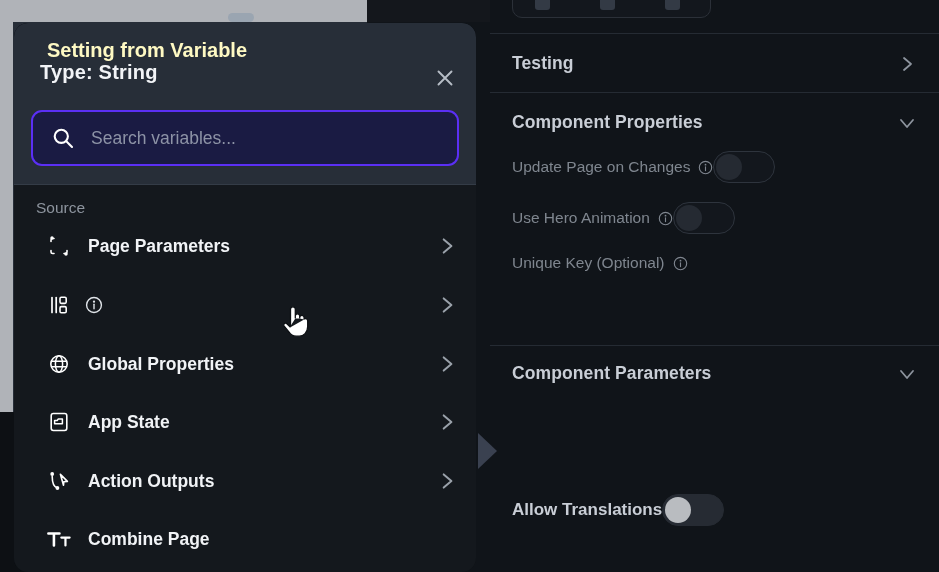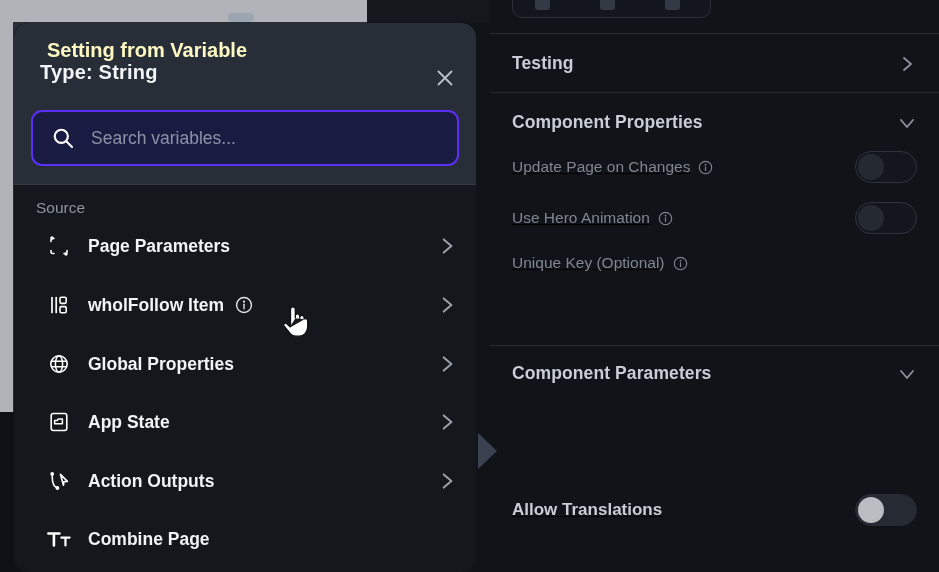--- a/index.html
+++ b/index.html
@@ -36,21 +36,21 @@
   .row-collapse{
     position:absolute;left:0;width:449px;height:55px;
     display:flex;align-items:center;justify-content:space-between;
     padding:0 22px 0 22px;box-sizing:border-box;
   }
   .row-collapse .title{font-size:17.5px;font-weight:bold;color:#c9ced6;letter-spacing:.1px;}
   .chev{color:#8d949e;display:flex;align-items:center;}
 
   .prop-row{
     position:absolute;left:22px;width:405px;height:30px;
-    display:flex;align-items:center;justify-content:space-between;text-decoration:underline;
+    display:flex;align-items:center;
   }
   .prop-label{font-size:15.5px;color:#7f868f;display:flex;align-items:center;gap:8px;white-space:nowrap;}
   .prop-label.bright{color:#c9ced6;font-weight:bold;font-size:17px;}
 
   .info-ic{display:inline-flex;width:15px;height:15px;}
 
   .toggle{
     width:62px;height:32px;border-radius:16px;box-sizing:border-box;position:relative;
   }
   .toggle.disabled{background:#13171d;border:1px solid #2e343d;}
@@ -258,21 +258,20 @@
 
       <div class="src-item" style="top:95px">
         <span class="sicon">
           <svg width="24" height="24" viewBox="0 0 24 24" fill="none">
             <path d="M5 4.5v15" stroke="currentColor" stroke-width="1.7" stroke-linecap="round"></path>
             <path d="M9.2 4.5v15" stroke="currentColor" stroke-width="1.7" stroke-linecap="round"></path>
             <rect x="13" y="4.2" width="6.2" height="6.2" rx="1.3" stroke="currentColor" stroke-width="1.6"></rect>
             <rect x="13" y="13.6" width="6.2" height="6.2" rx="1.3" stroke="currentColor" stroke-width="1.6"></rect>
           </svg>
         </span>
-        <span class="slabel">wholFollow Item</span>
         <span class="sinfo">
           <svg width="18" height="18" viewBox="0 0 16 16" fill="none">
               <circle cx="8" cy="8" r="6.6" stroke="currentColor" stroke-width="1.25"></circle>
               <circle cx="8" cy="5" r="1" fill="currentColor"></circle>
               <path d="M8 7.3v4" stroke="currentColor" stroke-width="1.25" stroke-linecap="round"></path>
             </svg>
         </span>
         <span class="schev">
           <svg width="22" height="22" viewBox="0 0 20 20" fill="none">
               <path d="M7 4l7 6-7 6" stroke="currentColor" stroke-width="1.8" stroke-linecap="round" stroke-linejoin="round"></path>

